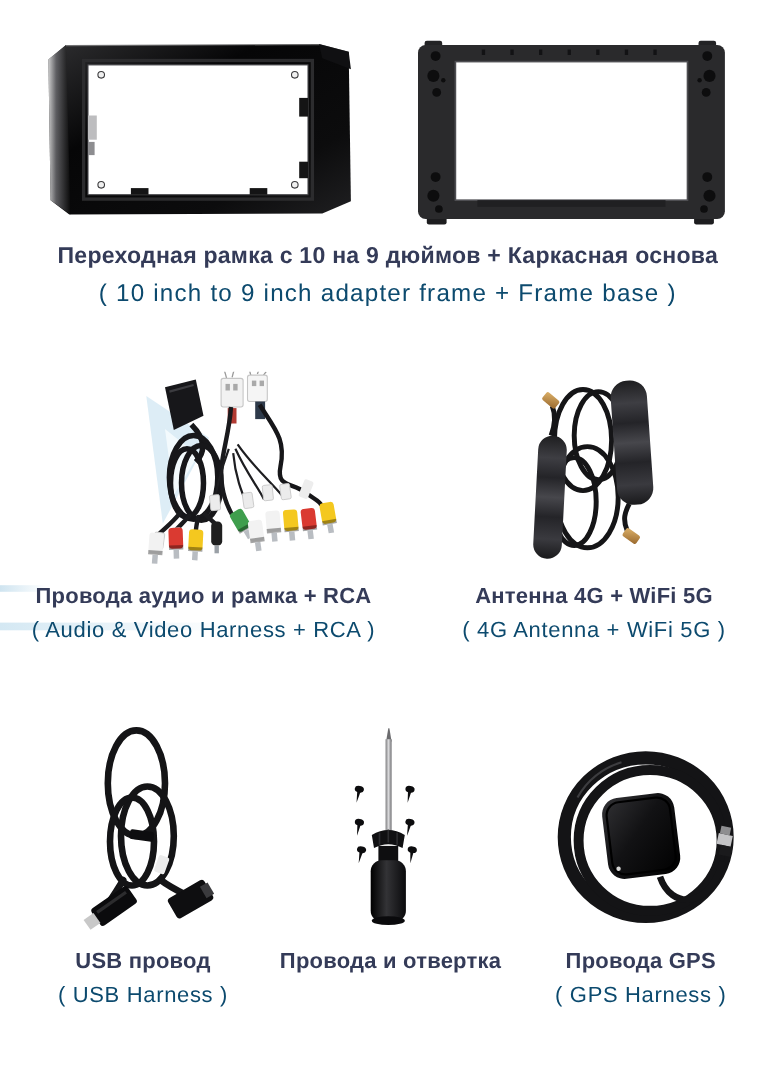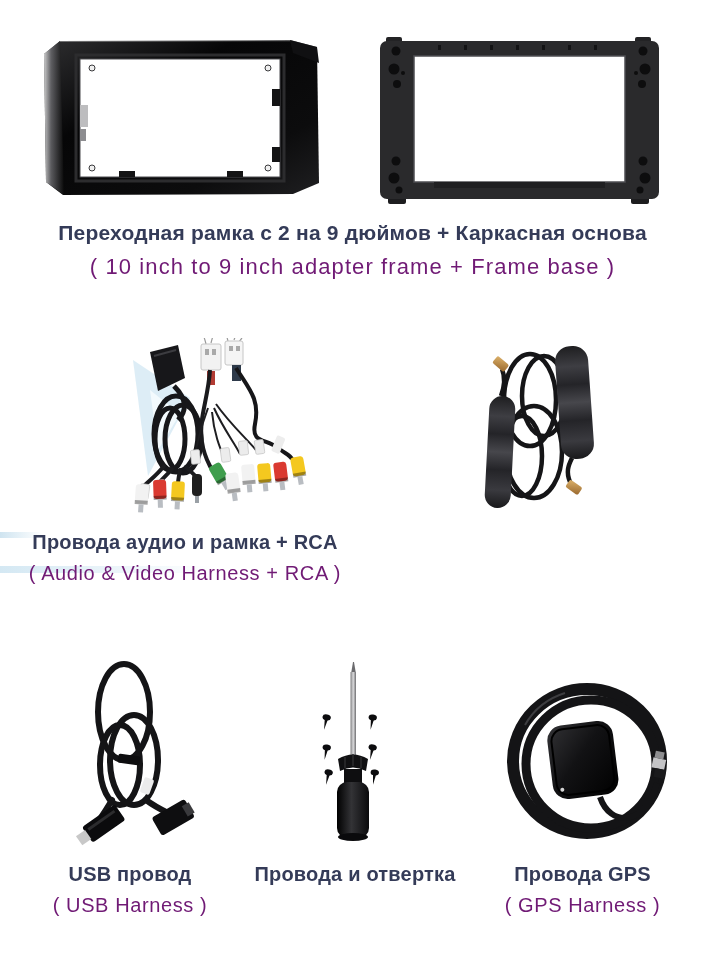--- a/index.html
+++ b/index.html
@@ -5,21 +5,21 @@
   * { margin:0; padding:0; box-sizing:border-box; }
   html,body { background:#ffffff; }
   body { font-family:"Liberation Sans", sans-serif; }
   #canvas {
     position:relative; width:705px; height:970px;
     background:#ffffff; margin:0 auto; overflow:hidden;
   }
   .abs { position:absolute; }
   .caption { text-align:center; line-height:1.25; }
   .label-ru { font-weight:700; font-size:20px; color:#343b58; letter-spacing:.2px; }
-  .label-en { font-weight:400; font-size:20px; color:#701a75; letter-spacing:.6px; }
+  .label-en { font-weight:400; font-size:20px; color:#0c4a6e; letter-spacing:.6px; }
   .top-caption .label-ru { font-size:21px; }
   .top-caption .label-en { font-size:22px; letter-spacing:1.1px; margin-top:7px; }
   .row-caption .label-en { margin-top:6px; }
   .wm-bar { position:absolute; pointer-events:none; }
   svg { display:block; }
 </style>
 </head>
 <body>
 
 <div id="canvas">
@@ -85,21 +85,21 @@
       <rect x="118" y="10" width="3" height="5"></rect>
         <rect x="144" y="10" width="3" height="5"></rect>
       <rect x="170" y="10" width="3" height="5"></rect>
         <rect x="196" y="10" width="3" height="5"></rect>
       <rect x="222" y="10" width="3" height="5"></rect>
     </g>
     <rect x="62" y="147" width="171" height="6" fill="#202022"></rect>
   </svg>
 
   <div class="abs caption top-caption" style="left:0; top:220px; width:705px;">
-    <div class="label-ru">Переходная рамка с 2 на 9 дюймов + Каркасная основа</div>
+    <div class="label-ru">Переходная рамка с 10 на 9 дюймов + Каркасная основа</div>
     <div class="label-en">( 10 inch to 9 inch adapter frame + Frame base )</div>
   </div>
 
   <svg class="abs" style="left:128px; top:338px;" width="210" height="182" viewBox="0 0 210 182">
     <g>
       <polygon points="5,22 20,138 62,60" fill="#d7eaf4" opacity="0.85"></polygon>
       <polygon points="22,52 30,112 52,76" fill="#f3fafd"></polygon>
     </g>
 
     <polygon points="22,14 50,7 57,40 30,53" fill="#17171a"></polygon>
@@ -239,20 +239,24 @@
   <div class="wm-bar" style="left:0; top:532px; width:42px; height:6px;
        background:linear-gradient(to right,#cfe4f0,rgba(255,255,255,0));"></div>
   <div class="wm-bar" style="left:0; top:566px; width:215px; height:7px;
        background:linear-gradient(to right,#d4e8f3,rgba(255,255,255,0));"></div>
 
   <div class="abs caption row-caption" style="left:10px; top:530px; width:350px;">
     <div class="label-ru">Провода аудио и рамка + RCA</div>
     <div class="label-en">( Audio &amp; Video Harness + RCA )</div>
   </div>
 
+  <div class="abs caption row-caption" style="left:400px; top:530px; width:280px;">
+    <div class="label-ru">Антенна 4G + WiFi 5G</div>
+    <div class="label-en">( 4G Antenna + WiFi 5G )</div>
+  </div>
 
   <svg class="abs" style="left:62px; top:652px;" width="135" height="200" viewBox="0 0 135 200">
     <g fill="none" stroke="#141416" stroke-width="6" stroke-linecap="round">
       <ellipse cx="62" cy="60" rx="26" ry="48"></ellipse>
       <ellipse cx="72" cy="108" rx="24" ry="45"></ellipse>
       <ellipse cx="58" cy="113" rx="20" ry="40"></ellipse>
       <path d="M50,148 C44,158 40,164 36,170"></path>
       <path d="M84,148 C92,154 100,158 106,161"></path>
     </g>
     <rect x="56" y="103" width="22" height="9" rx="2" fill="#0d0d0f" transform="rotate(8 67 107)"></rect>

